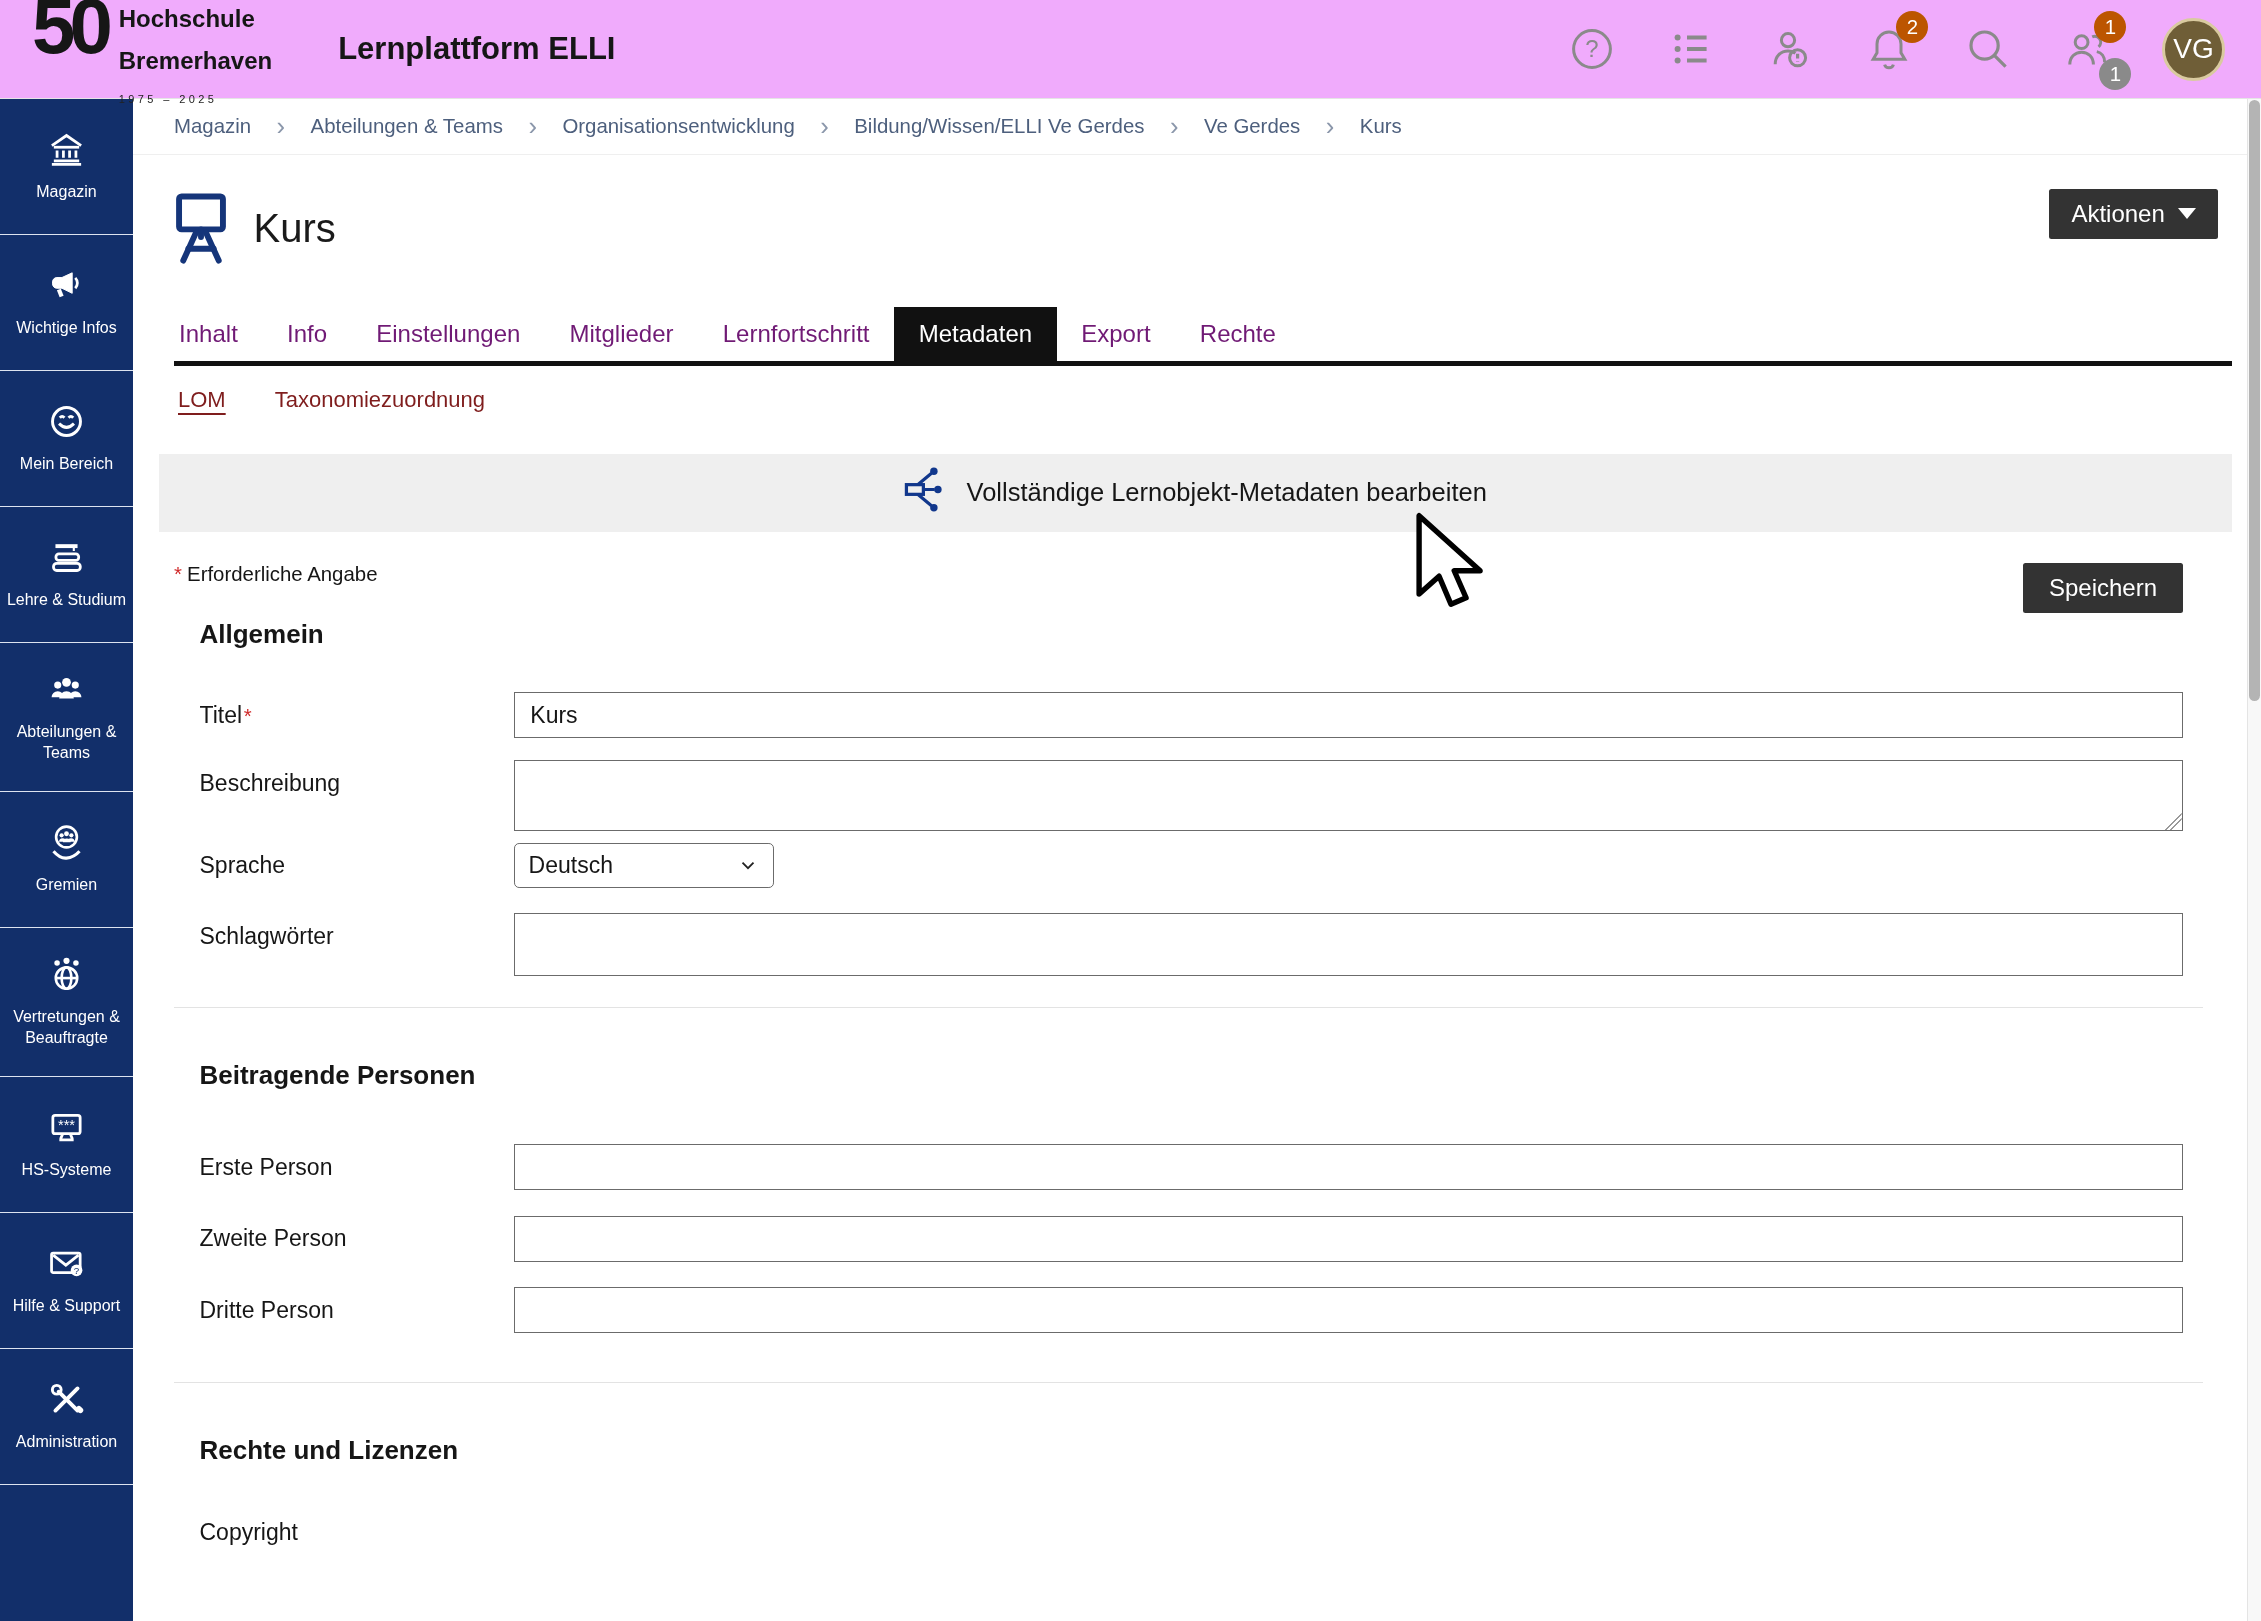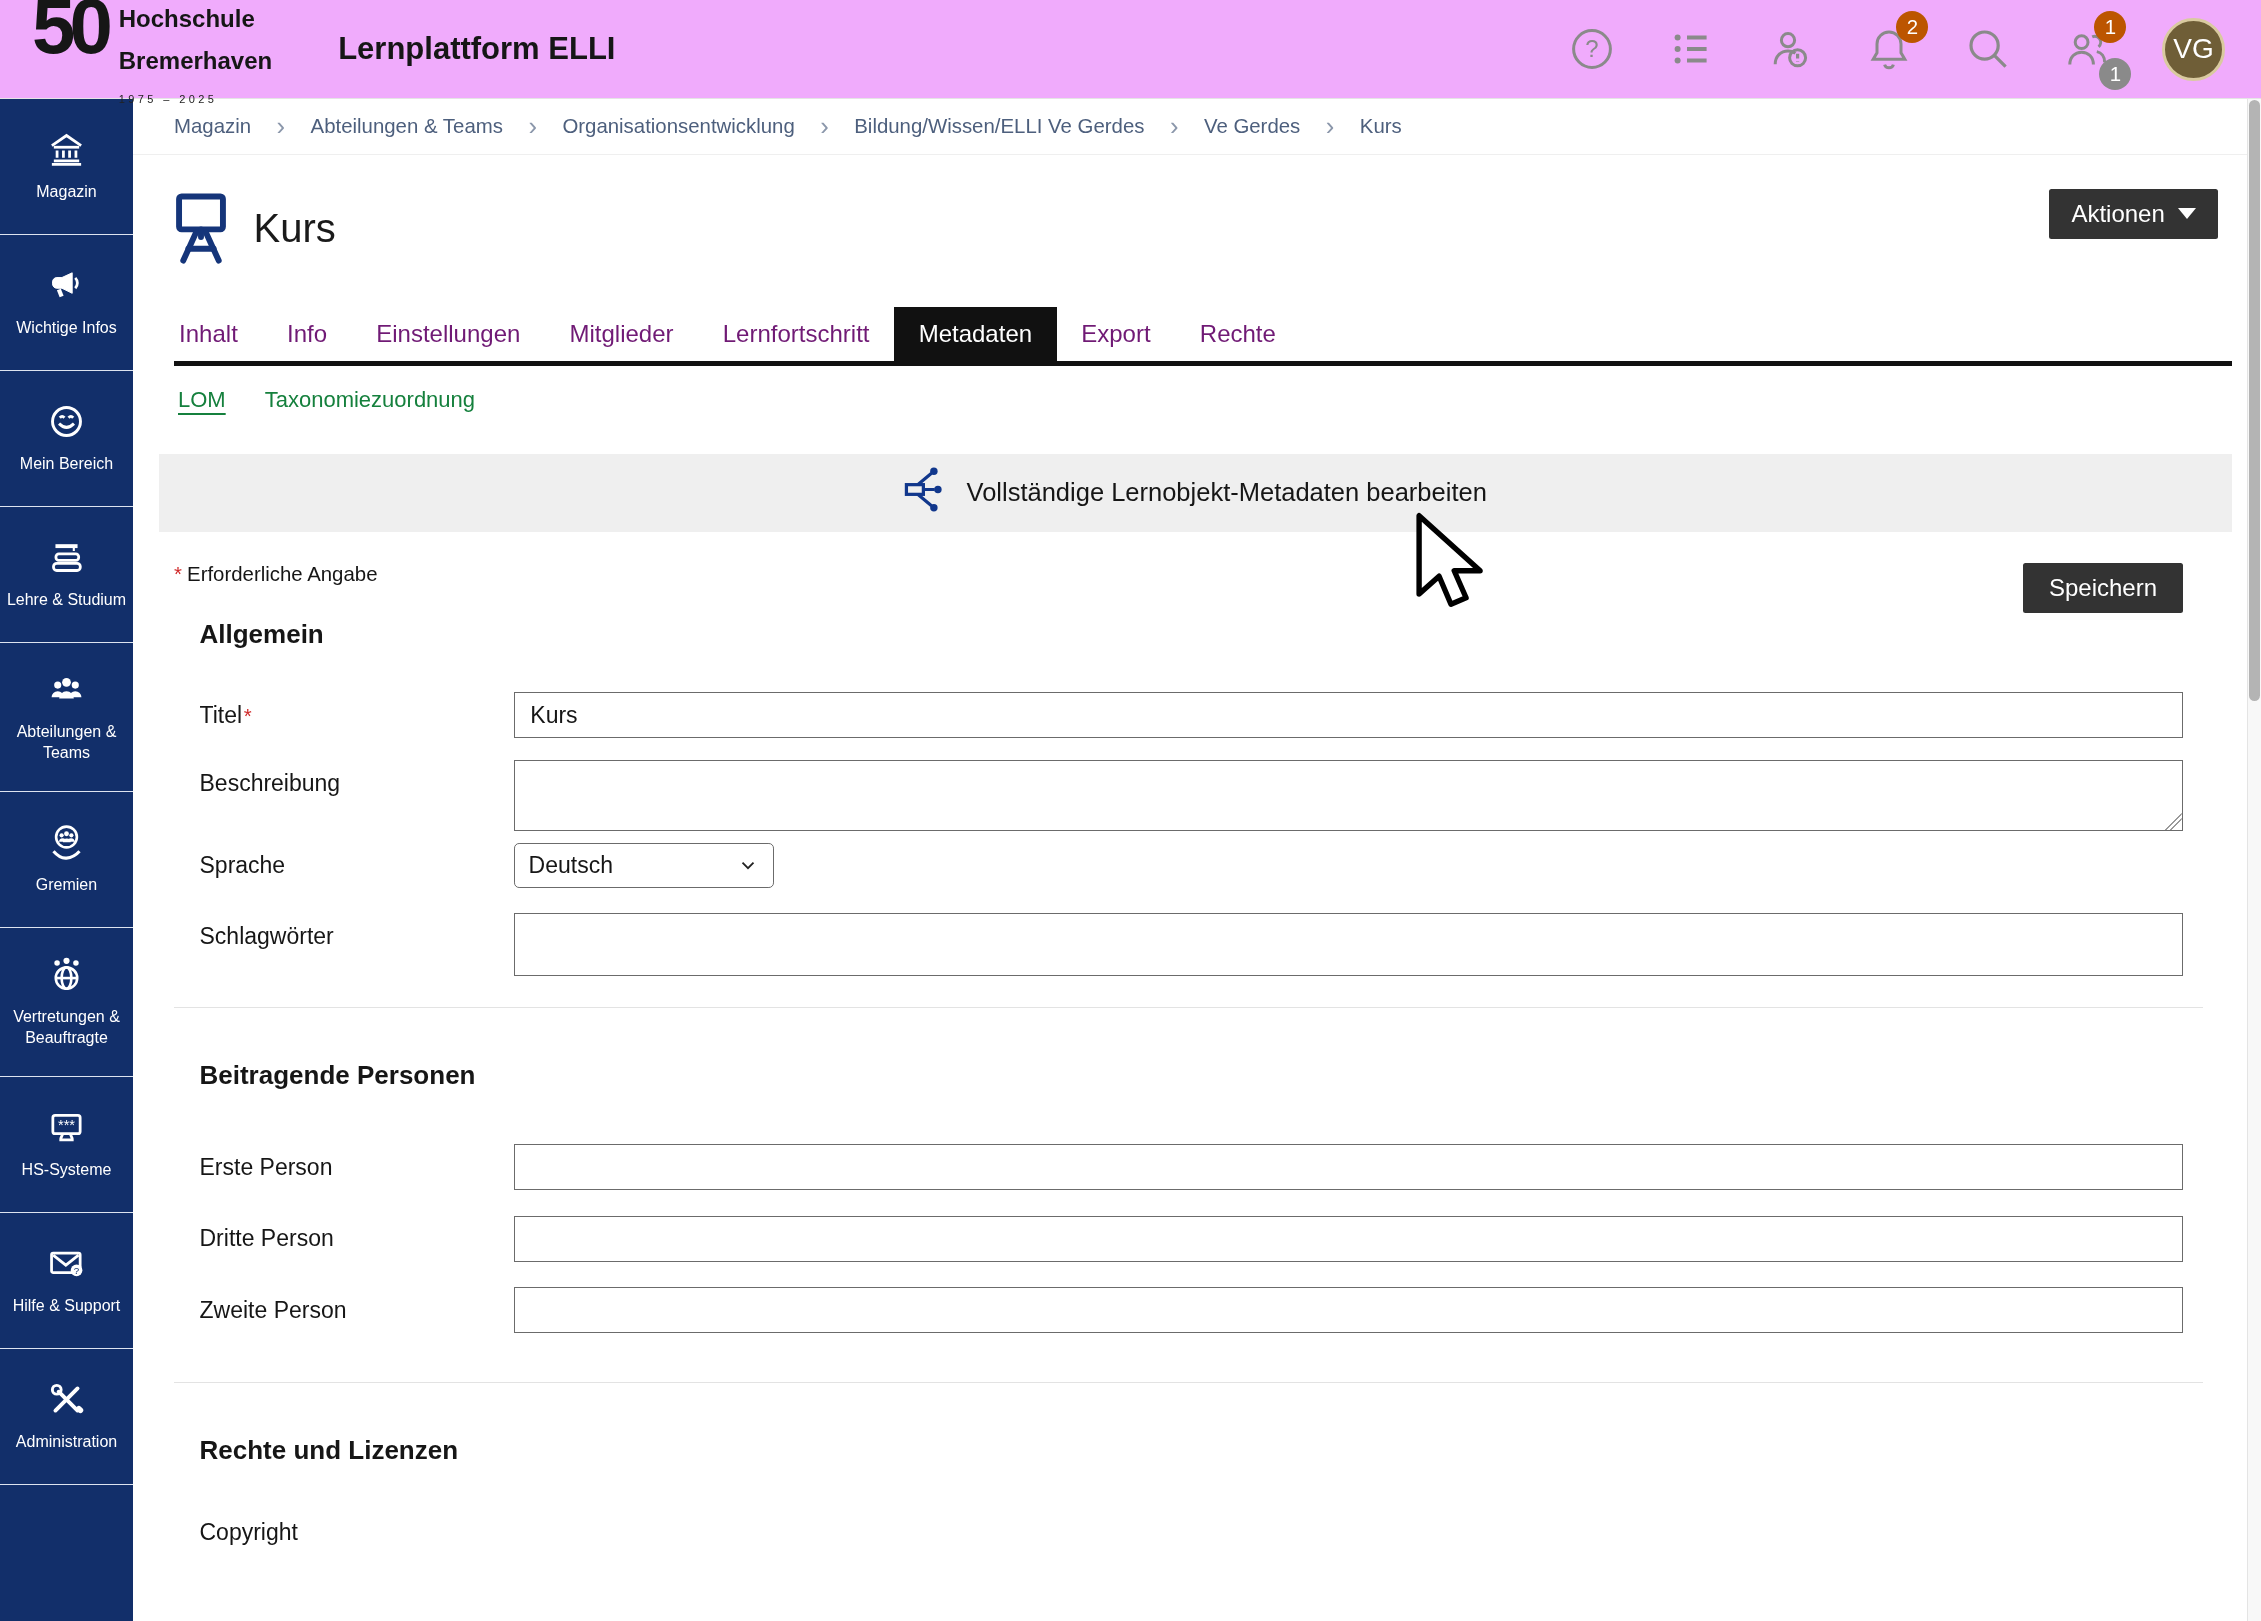--- a/index.html
+++ b/index.html
@@ -68,21 +68,21 @@
     position:absolute; right:13.6px; top:-3.4px; background:#333; color:#fff;
     font-size:24px; padding:11px 22px; border-radius:2.5px; display:flex; align-items:center; gap:13.6px; cursor:pointer;
   }
   .caret-down { width:0; height:0; border-left:9.3px solid transparent; border-right:9.3px solid transparent; border-top:11px solid #fff; }
 
   .tabs { display:flex; margin:42px 29px 0 41px; border-bottom:5.1px solid #111; align-items:flex-end; }
   .tab { font-size:24px; color:#701a75; padding:12.7px 24.6px 13.6px; cursor:pointer; white-space:nowrap; }
   .tab:first-child { padding-left:5.1px; }
   .tab.active { background:#111; color:#fff; }
 
-  .subtabs { display:flex; gap:39px; margin:20.4px 0 0 45px; font-size:22px; color:#15803d; }
+  .subtabs { display:flex; gap:49px; margin:20.4px 0 0 45px; font-size:22px; color:#7f1d1d; }
   .subtab { cursor:pointer; }
   .subtab.active { text-decoration:underline; text-underline-offset:6px; }
 
   .banner {
     margin:41px 29px 0 26px; height:78px; background:#efefef;
     display:flex; align-items:center; justify-content:center; gap:20.4px;
     font-size:25.5px; color:#161616; cursor:pointer;
   }
   .banner svg { width:42px; height:49px; }
 
@@ -433,25 +433,25 @@
 
     <hr class="divider">
 
     <div class="section-title spaced">Beitragende Personen</div>
 
     <div class="form-row" style="margin-top:53px;">
       <div class="f-label">Erste Person</div>
       <div class="f-field"><input class="txt" type="text" style=""></div>
     </div>
     <div class="form-row" style="margin-top:25.5px;">
+      <div class="f-label">Zweite Person</div>
+      <div class="f-field"><input class="txt" type="text" style=""></div>
+    </div>
+    <div class="form-row" style="margin-top:25.5px;">
       <div class="f-label">Dritte Person</div>
-      <div class="f-field"><input class="txt" type="text" style=""></div>
-    </div>
-    <div class="form-row" style="margin-top:25.5px;">
-      <div class="f-label">Zweite Person</div>
       <div class="f-field"><input class="txt" type="text" style=""></div>
     </div>
 
     <hr class="divider d2">
 
     <div class="section-title spaced">Rechte und Lizenzen</div>
 
     <div class="radio-row">
       <div class="f-label" style="padding-top:1.7px;">Copyright</div>
     </div>

